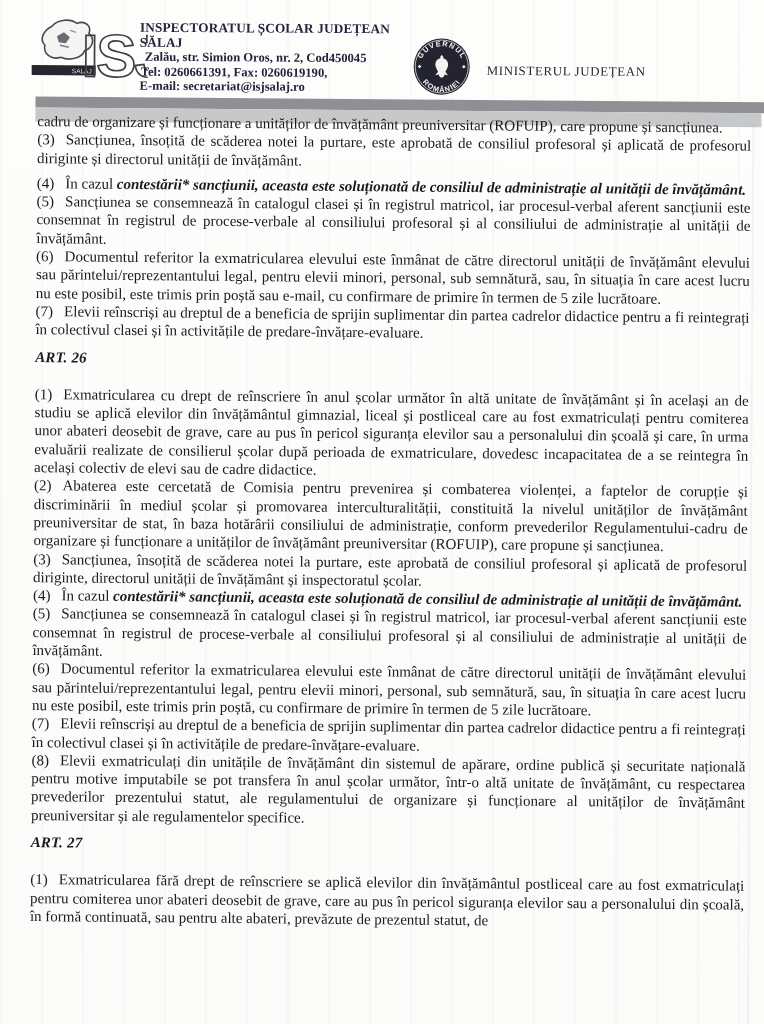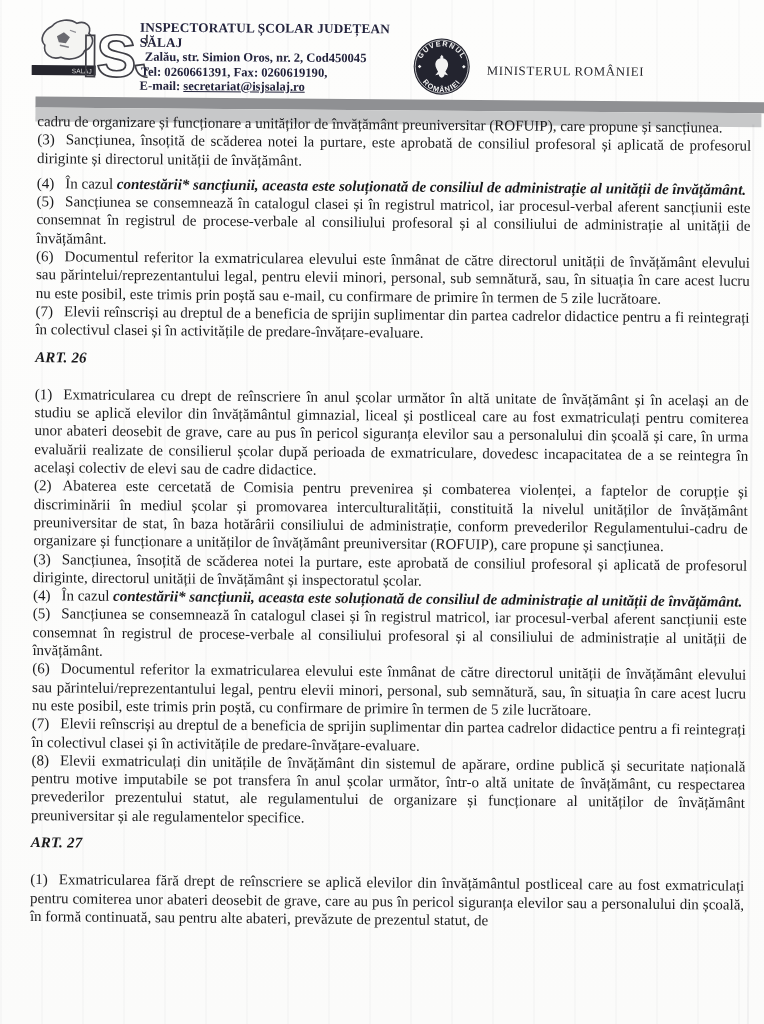--- a/index.html
+++ b/index.html
@@ -23,21 +23,21 @@
   .header { position: absolute; left: 0; top: 0; width: 764px; height: 100px; }
   .logo { position: absolute; left: 30px; top: 12px; width: 118px; height: 82px; }
   .org-block {
     position: absolute; left: 140px; top: 20px; width: 270px;
     color: #23233c; font-weight: bold; line-height: 14.5px;
   }
   .org-name { font-size: 13.2px; letter-spacing: 0.2px; }
   .org-line { font-size: 12.6px; padding-left: 5px; }
   .org-line.tel { padding-left: 1px; }
   .org-line.mail { padding-left: 0; }
-  .email { text-decoration: underline; }
+  .email { }
   .seal { position: absolute; left: 408px; top: 30px; width: 68px; height: 68px; }
   .ministry {
     position: absolute; left: 487px; top: 61px;
     font-size: 12.8px; letter-spacing: 0.7px; color: #26262c;
   }
 
   
   .bar-dark {
     position: absolute; left: 36px; right: -6px; top: 97px; height: 11px;
     background: #8f9093; transform: rotate(0.1deg);
@@ -105,21 +105,21 @@
         </text>
         <text font-family="Liberation Sans, sans-serif" font-size="8.6" font-weight="bold" fill="#f4f4f4" letter-spacing="1.2">
           <textPath href="#arcBot" startOffset="50%" text-anchor="middle">ROMÂNIEI</textPath>
         </text>
         <rect x="12.5" y="38.5" width="3" height="3" fill="#f4f4f4" transform="rotate(45 14 40)"></rect>
         <rect x="64.5" y="38.5" width="3" height="3" fill="#f4f4f4" transform="rotate(45 66 40)"></rect>
 
         <path d="M40 26 l2.2 3 l-1.2 1 c4.5 1 6.5 4 6.5 8 c0 3 -2 5.5 -3.2 8.2 l3.2 4 -4.2 -1 c0 2 -1.2 3.2 -3.3 4 c-2.1 -0.8 -3.3 -2 -3.3 -4 l-4.2 1 3.2 -4 c-1.2 -2.7 -3.2 -5.2 -3.2 -8.2 c0 -4 2 -7 6.5 -8 l-1.2 -1 z" fill="#f2f2f2"></path>
       </svg>
 
-      <div class="ministry">MINISTERUL ROMÂNIEI</div>
+      <div class="ministry">MINISTERUL JUDEȚEAN</div>
     </div>
 
     <div class="bar-dark"></div>
     <div class="bar-light"></div>
     <div class="edge-line"></div>
 
     <div class="doc-text">
 
       <p class="para"><span>cadru de organizare și funcționare a unităților de învățământ preuniversitar (ROFUIP), care propune și sancțiunea.</span></p>
 

